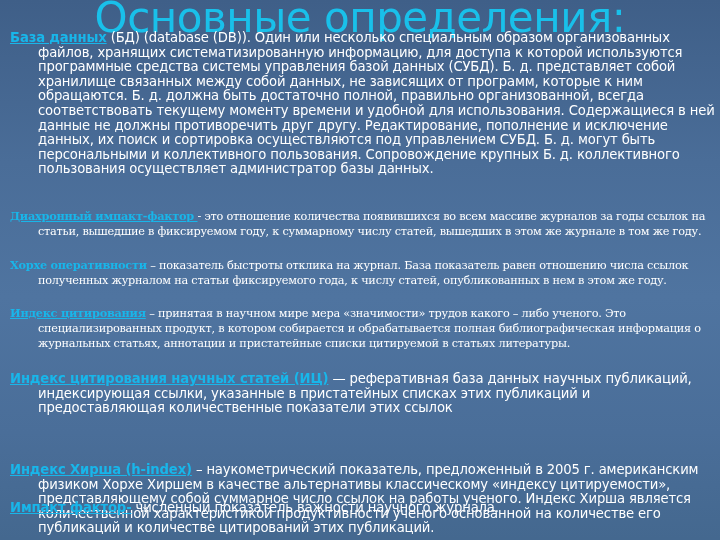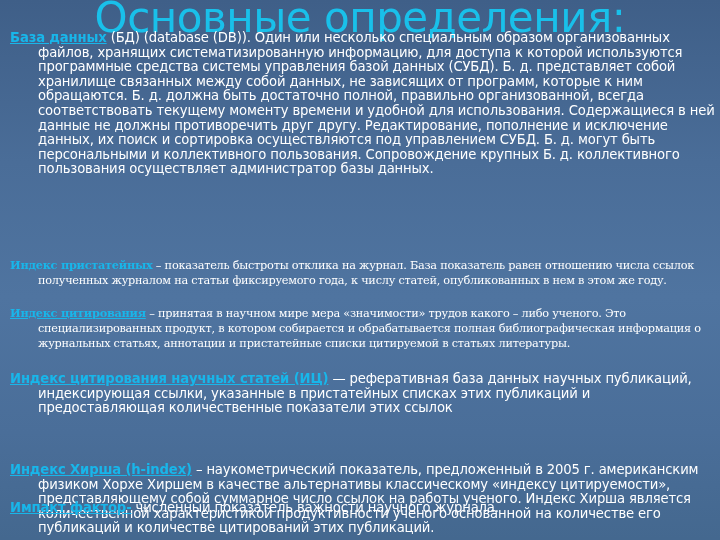--- a/index.html
+++ b/index.html
@@ -54,23 +54,26 @@
 </head>
 <body>
 
 <div class="slide">
   <div class="title">Основные определения:</div>
 
   <div class="entry t-db sans">
     <p class="p"><a class="term">База данных</a><span> (БД) (database (DB)). Один или несколько специальным образом организованных файлов, хранящих систематизированную информацию, для доступа к которой используются программные средства системы управления базой данных (СУБД). Б. д. представляет собой хранилище связанных между собой данных, не зависящих от программ, которые к ним обращаются. Б. д. должна быть достаточно полной, правильно организованной, всегда соответствовать текущему моменту времени и удобной для использования. Содержащиеся в ней данные не должны противоречить друг другу. Редактирование, пополнение и исключение данных, их поиск и сортировка осуществляются под управлением СУБД. Б. д. могут быть персональными и коллективного пользования. Сопровождение крупных Б. д. коллективного пользования осуществляет администратор базы данных.</span></p>
   </div>
 
+  <div class="entry t-dif serif">
+    <p class="p"><a class="term serif-term">Диахронный импакт-фактор </a><span> - это отношение количества появившихся во всем массиве журналов за годы ссылок на статьи, вышедшие в фиксируемом году, к суммарному числу статей, вышедших в этом же журнале в том же году.</span></p>
+  </div>
 
   <div class="entry t-oper serif">
-    <p class="p"><a class="term serif-term" style="text-decoration:none">Индекс пристатейных</a><span> – показатель быстроты отклика на журнал. База показатель равен отношению числа ссылок полученных журналом на статьи фиксируемого года, к числу статей, опубликованных в нем в этом же году.</span></p>
+    <p class="p"><a class="term serif-term" style="text-decoration:none">Хорхе оперативности</a><span> – показатель быстроты отклика на журнал. База показатель равен отношению числа ссылок полученных журналом на статьи фиксируемого года, к числу статей, опубликованных в нем в этом же году.</span></p>
   </div>
 
   <div class="entry t-cit serif">
     <p class="p"><a class="term serif-term">Индекс цитирования</a><span> – принятая в научном мире мера «значимости» трудов какого – либо ученого. Это специализированных продукт, в котором собирается и обрабатывается полная библиографическая информация о журнальных статьях, аннотации и пристатейные списки цитируемой в статьях литературы.</span></p>
   </div>
 
   <div class="entry t-ric sans">
     <p class="p"><a class="term">Индекс цитирования научных статей (ИЦ)</a><span> — реферативная база данных научных публикаций, индексирующая ссылки, указанные в пристатейных списках этих публикаций и предоставляющая количественные показатели этих ссылок</span></p>
   </div>
 

